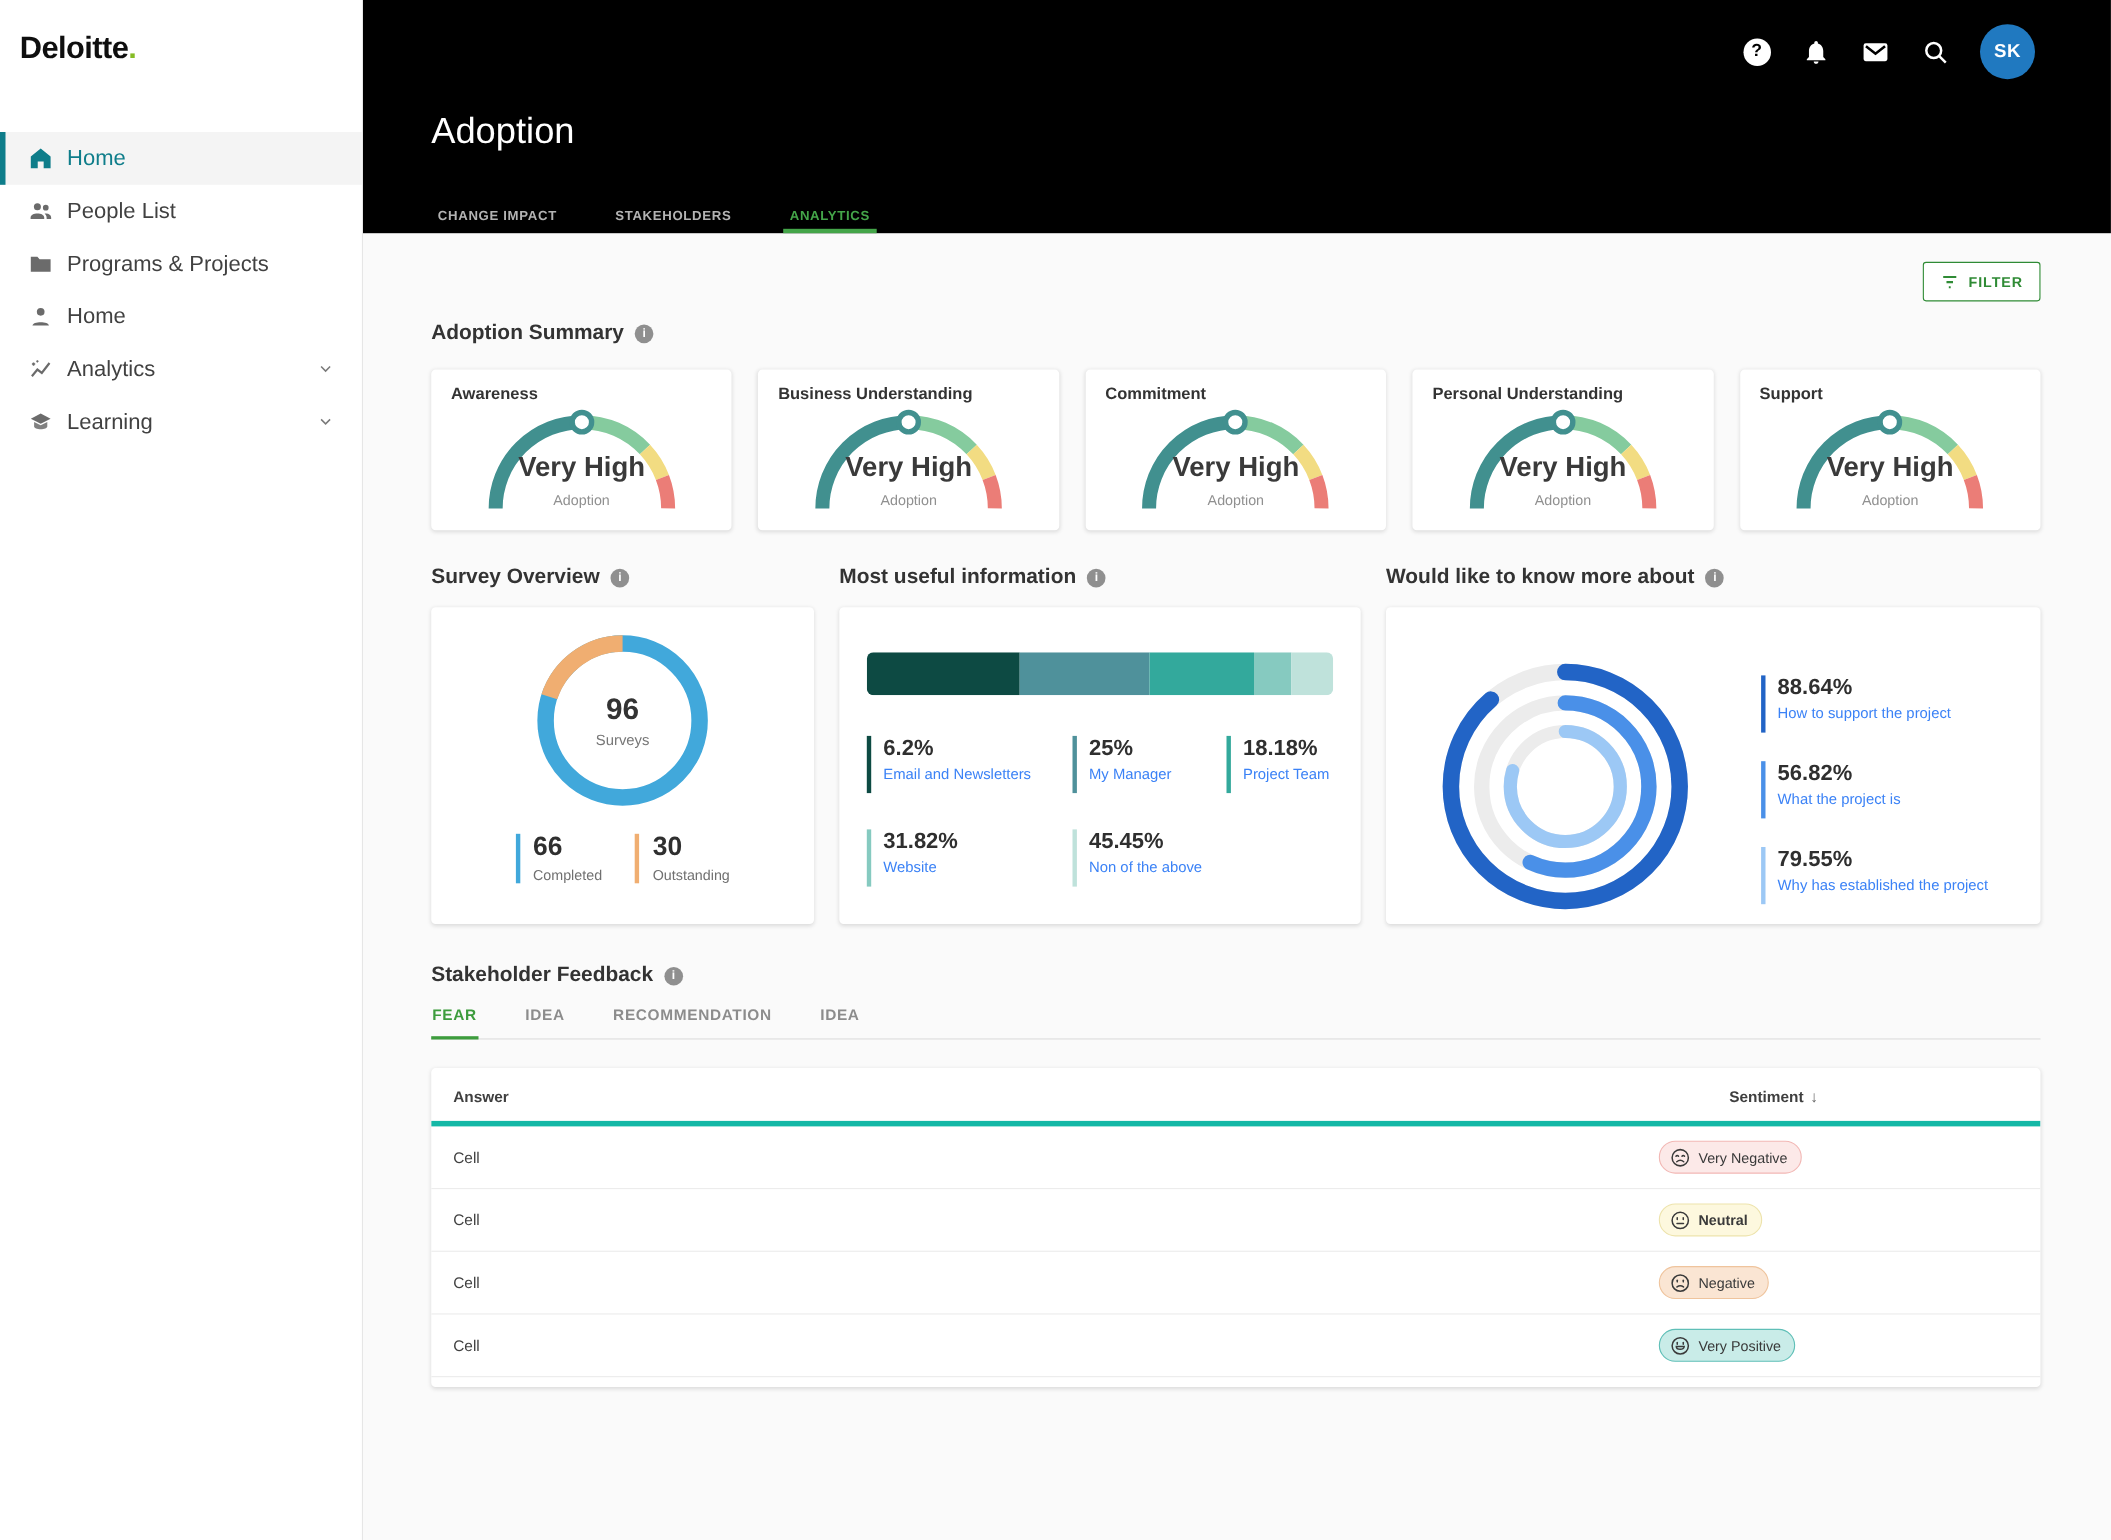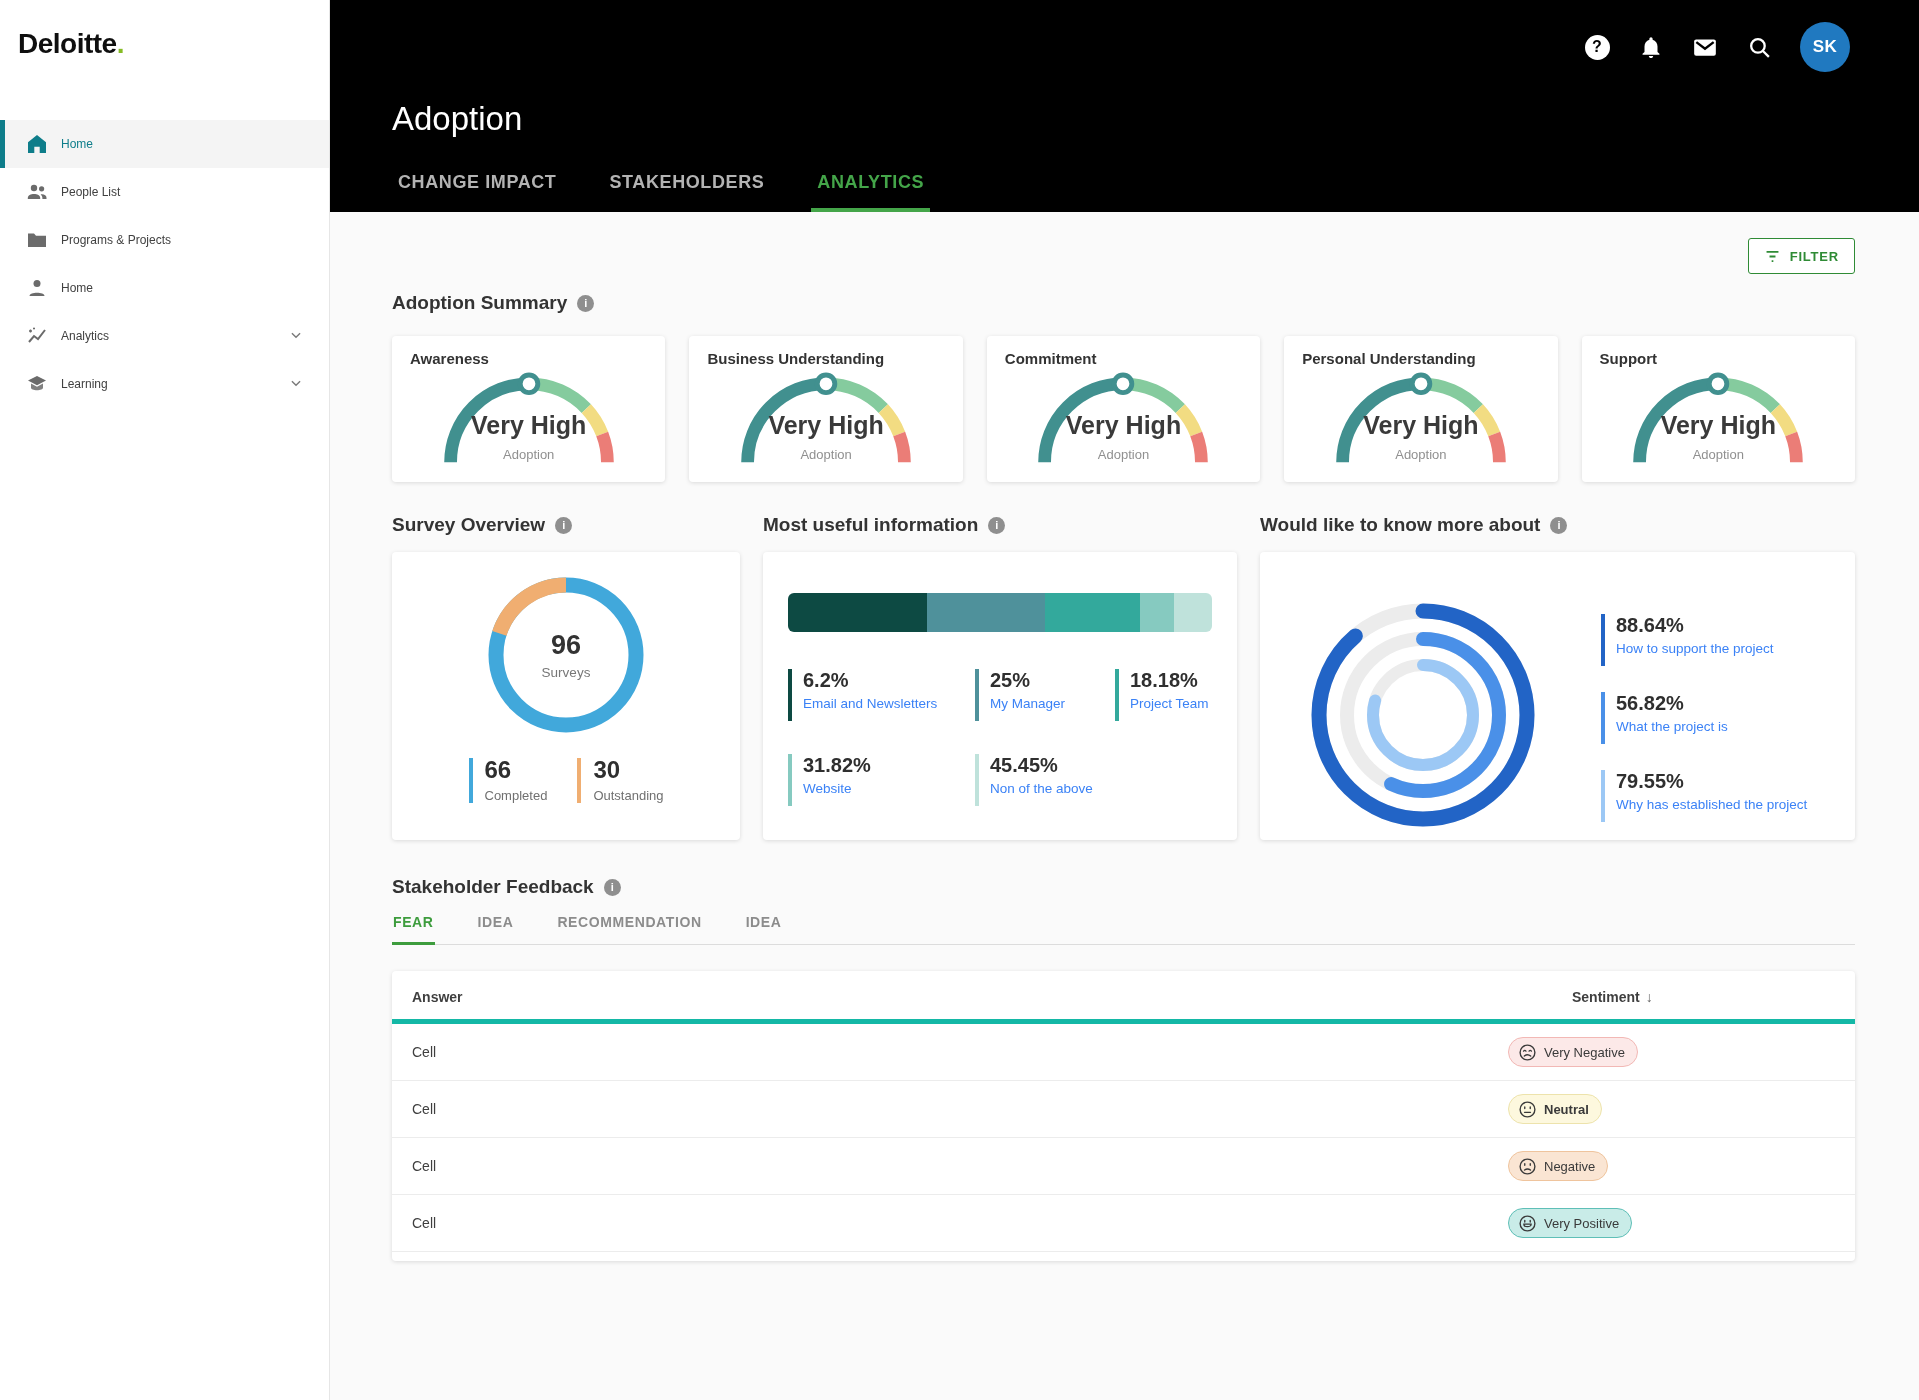--- a/index.html
+++ b/index.html
@@ -4,37 +4,37 @@
 <style>
   * { box-sizing: border-box; margin: 0; padding: 0; }
   html,body { width:1919px; height:1400px; overflow:hidden; }
   body { font-family:"Liberation Sans", sans-serif; background:#fafafa; color:#3f3f3f; position:relative; }
 
   
   .sidebar { position:absolute; left:0; top:0; width:330px; height:1400px; background:#fff; border-right:1px solid #e6e6e6; z-index:3; }
   .logo { margin:28px 0 0 18px; font-size:28px; font-weight:800; letter-spacing:-0.5px; color:#0f0f0f; }
   .logo .dot { color:#86BC25; }
   .nav { margin-top:60px; }
-  .nav-item { height:48px; display:flex; align-items:center; padding-left:25px; cursor:pointer; position:relative; color:#414141; font-size:12px; }
+  .nav-item { height:48px; display:flex; align-items:center; padding-left:25px; cursor:pointer; position:relative; color:#414141; font-size:20px; }
   .nav-item .nicon { width:24px; height:24px; color:#6b6b6b; flex:0 0 24px; display:flex; align-items:center; }
   .nav-item .nlabel { margin-left:12px; }
   .nav-item.active { background:#f4f4f4; color:#0e7d8a; }
   .nav-item.active .nicon { color:#0e7d8a; }
   .nav-item.active::before { content:""; position:absolute; left:0; top:0; bottom:0; width:5px; background:#0e7d8a; }
   .chev { margin-left:auto; margin-right:26px; color:#7a7a7a; }
 
   
   .topbar { position:absolute; left:330px; top:0; width:1589px; height:212px; background:#000; }
   .tb-actions { position:absolute; top:22px; right:69px; display:flex; align-items:center; gap:28px; }
   .tb-icon { width:26px; height:26px; display:flex; align-items:center; justify-content:center; cursor:pointer; }
   .help-circle { width:25px; height:25px; border-radius:50%; background:#fff; color:#000; font-weight:800; font-size:16px; display:flex; align-items:center; justify-content:center; }
   .avatar { width:50px; height:50px; border-radius:50%; background:#2079c0; color:#fff; font-size:17px; font-weight:700; display:flex; align-items:center; justify-content:center; letter-spacing:0.5px; cursor:pointer; }
   .page-title { position:absolute; left:62px; top:100px; color:#fff; font-size:33px; font-weight:500; }
   .tb-tabs { position:absolute; left:62px; bottom:0; display:flex; gap:41px; }
-  .tb-tab { color:#b3b3b3; font-size:18px; font-weight:700; letter-spacing:0.6px; padding:0 6px 15px 6px; cursor:pointer; border-bottom:4px solid transparent; }
+  .tb-tab { color:#b3b3b3; font-size:12px; font-weight:700; letter-spacing:0.6px; padding:0 6px 5px 6px; cursor:pointer; border-bottom:4px solid transparent; }
   .tb-tab.active { color:#44a549; border-bottom-color:#44a549; }
 
   
   .content { position:absolute; left:392px; top:212px; width:1463px; height:1188px; }
   .card { background:#fff; border-radius:4px; box-shadow:0 1px 4px rgba(0,0,0,.13); }
   .sec-h { display:flex; align-items:center; gap:10px; font-size:19px; font-weight:700; color:#333; }
   .info-i { width:17px; height:17px; border-radius:50%; background:#8f8f8f; color:#fff; font-size:11px; font-weight:700; display:inline-flex; align-items:center; justify-content:center; cursor:pointer; font-style:normal; }
 
   .filter-btn { position:absolute; top:26px; right:0; height:36px; display:flex; align-items:center; gap:9px; padding:0 15px; border:1.5px solid #2f8b35; border-radius:3px; color:#2f8b35; font-size:13px; font-weight:700; letter-spacing:0.8px; background:#fff; cursor:pointer; }
 

